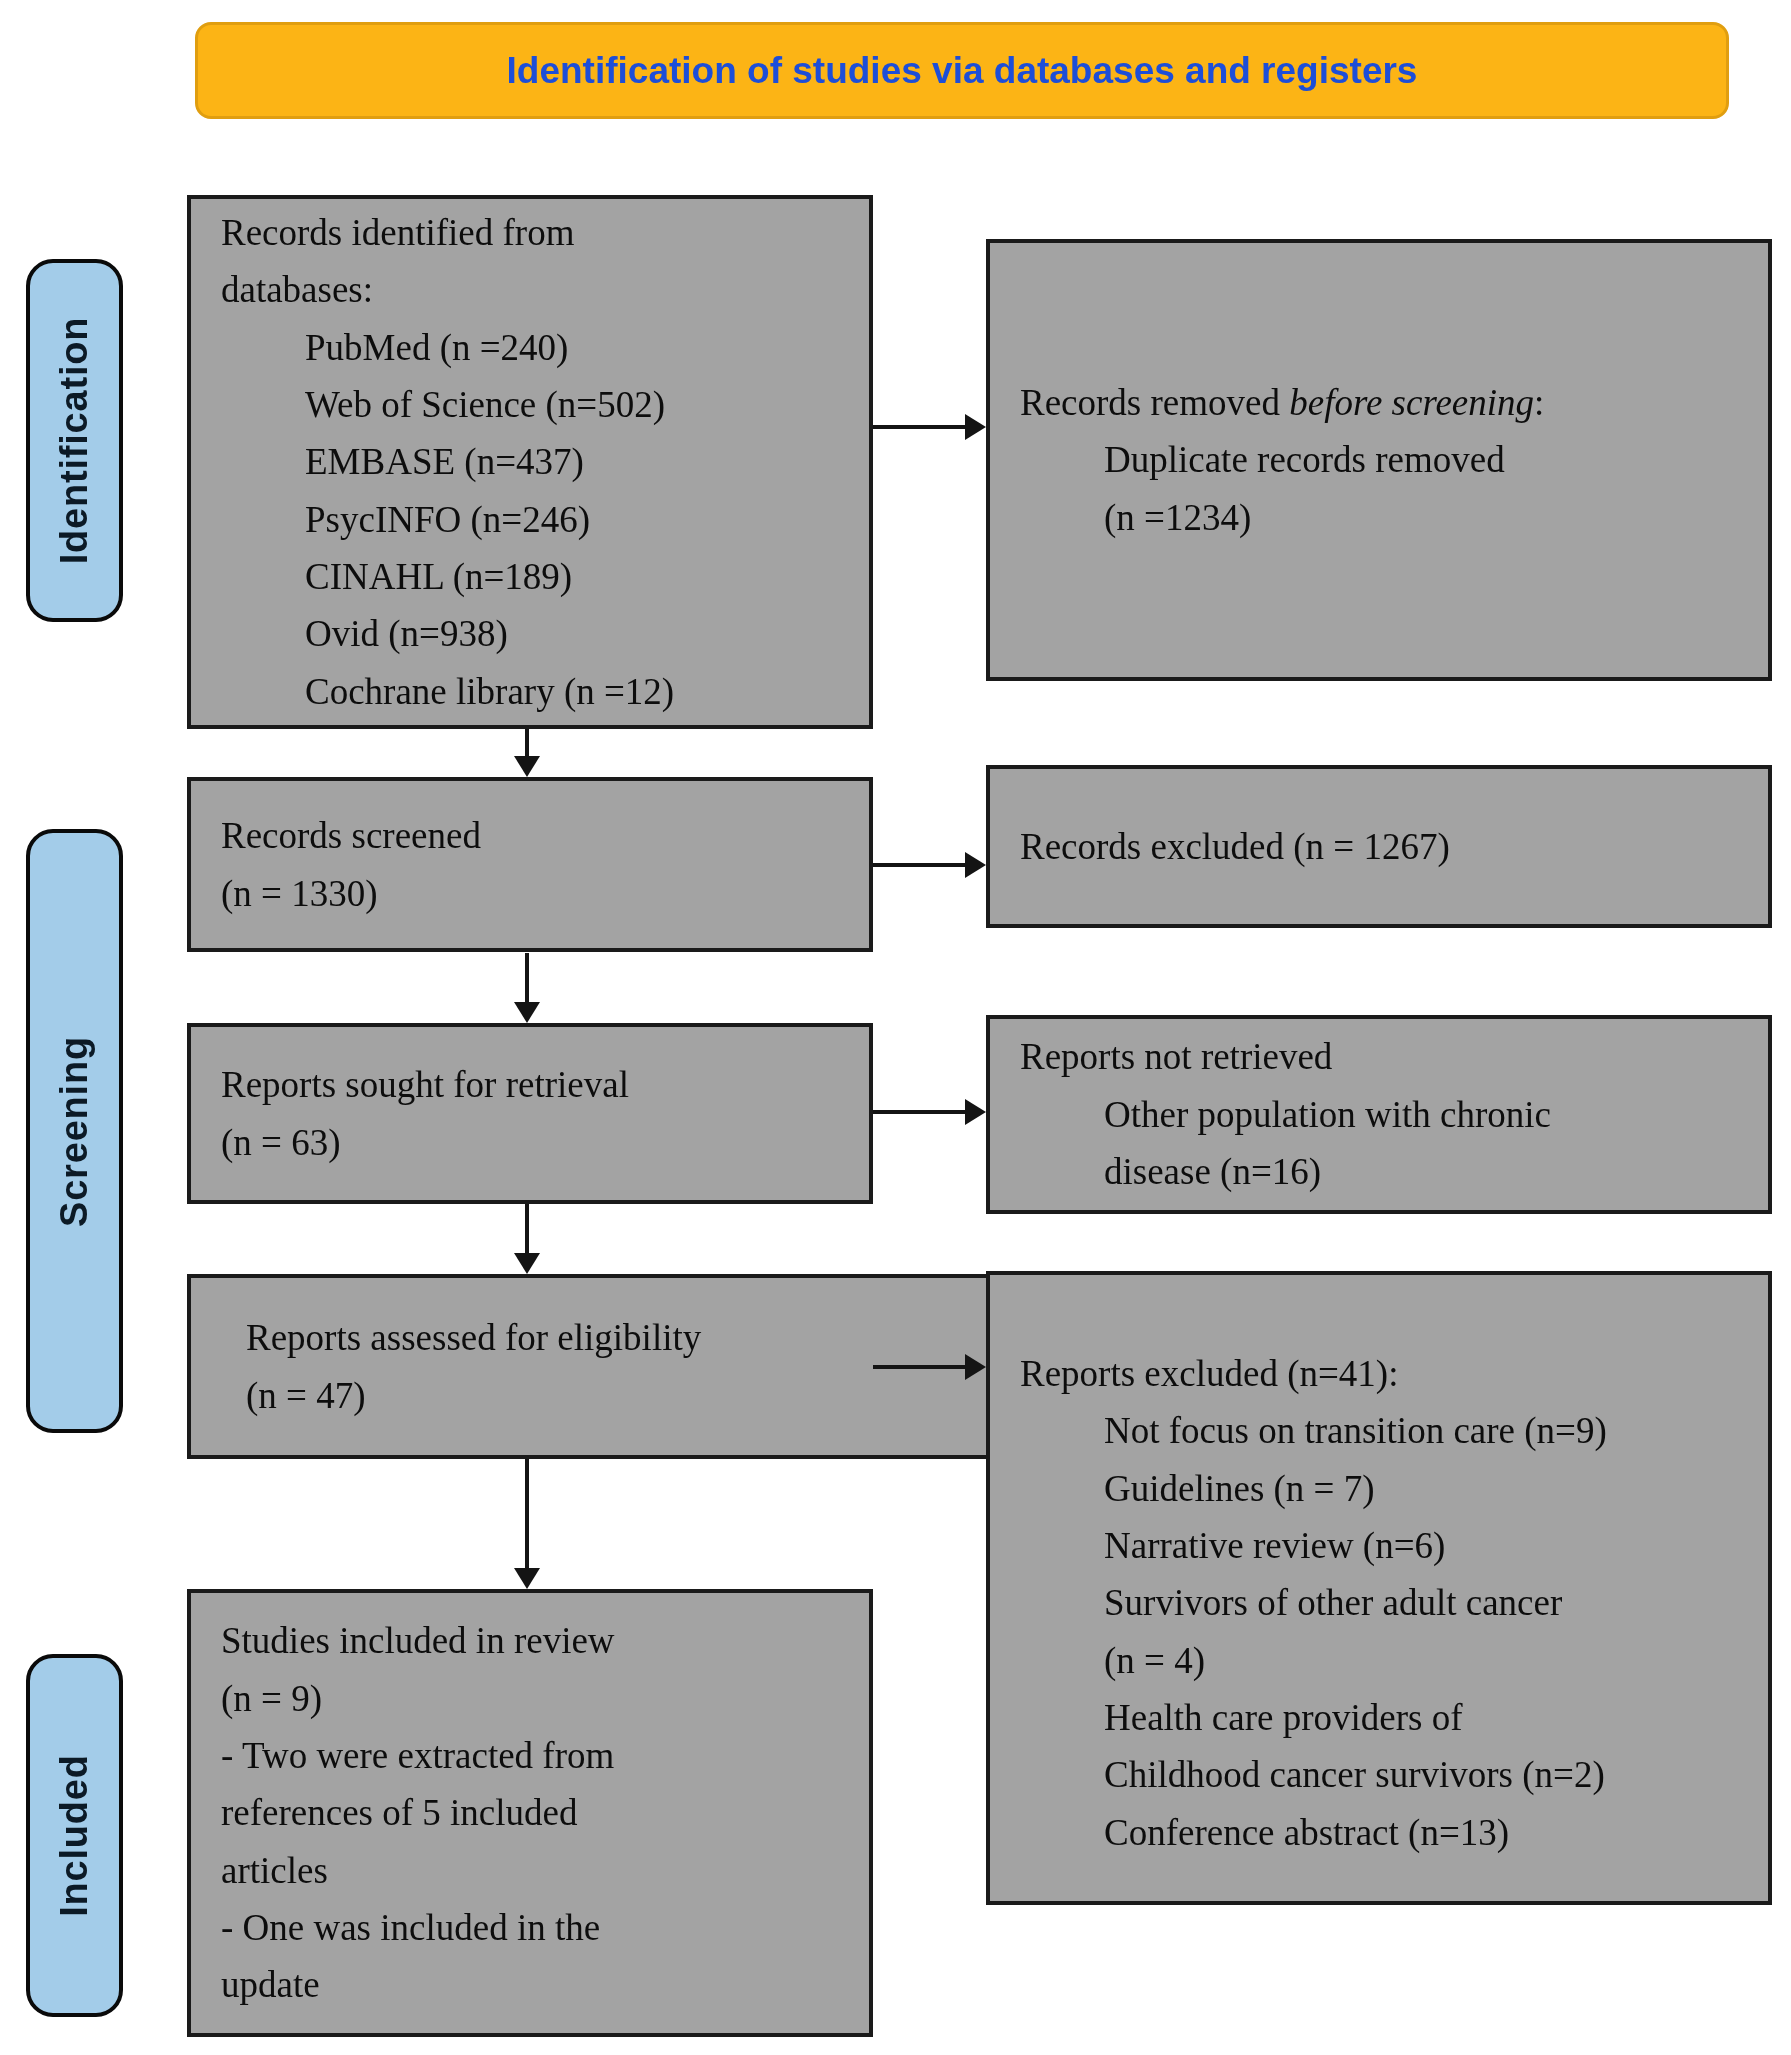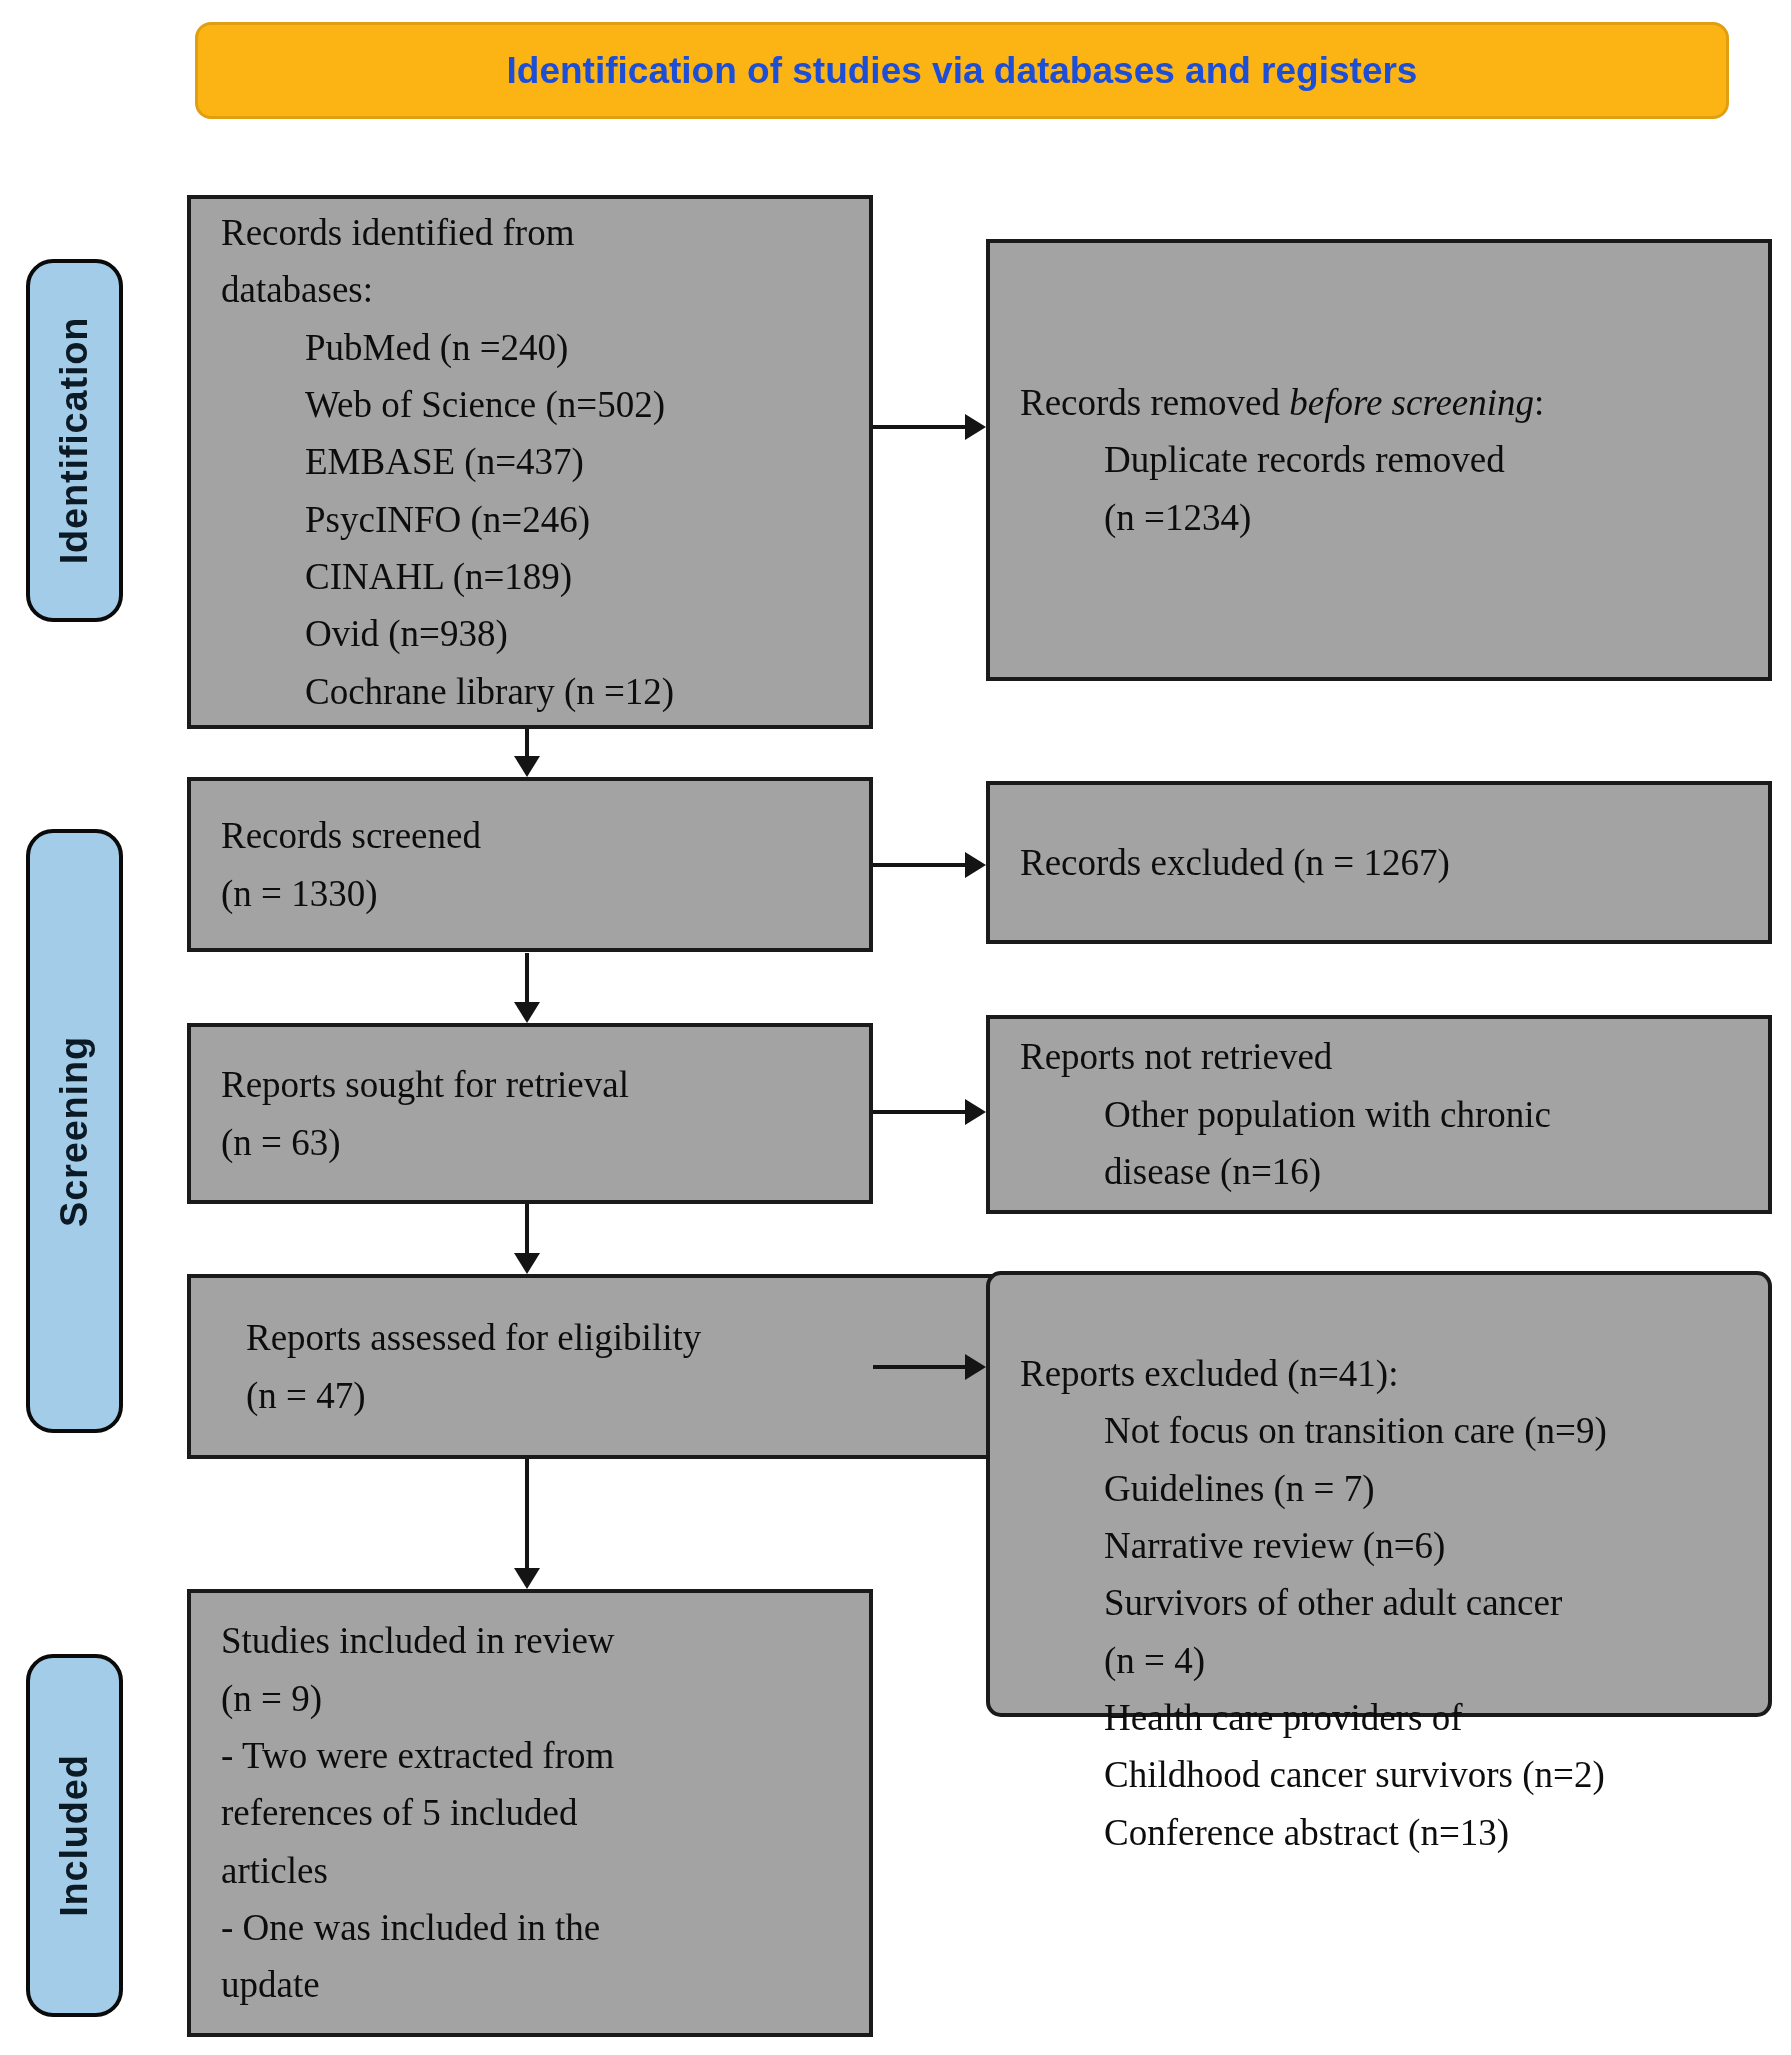--- a/index.html
+++ b/index.html
@@ -96,21 +96,21 @@
     </div>
   </div>
 
   <div class="box" style="left:187px;top:777px;width:686px;height:175px;">
     <div class="inner">
       <div class="pre">Records screened
 (n = 1330)</div>
     </div>
   </div>
 
-  <div class="box" style="left:986px;top:781px;width:786px;height:163px;">
+  <div class="box" style="left:986px;top:765px;width:786px;height:163px;">
     <div class="inner">
       <div class="pre">Records excluded (n = 1267)</div>
     </div>
   </div>
 
   <div class="box" style="left:187px;top:1023px;width:686px;height:181px;">
     <div class="inner">
       <div class="pre">Reports sought for retrieval
 (n = 63)</div>
     </div>
@@ -126,21 +126,21 @@
     </div>
   </div>
 
   <div class="box" style="left:187px;top:1274px;width:807px;height:185px;padding-left:25px;">
     <div class="inner">
       <div class="pre">Reports assessed for eligibility
 (n = 47)</div>
     </div>
   </div>
 
-  <div class="box rbox4" style="left:986px;top:1271px;width:786px;height:446px;border-radius:15px;">
+  <div class="box rbox4" style="left:986px;top:1271px;width:786px;height:634px;">
     <div class="inner">
       <div>Reports excluded (n=41):</div>
       <div class="items">
           <div class="item">Not focus on transition care (n=9)</div>
           <div class="item">Guidelines (n = 7)</div>
           <div class="item">Narrative review (n=6)</div>
           <div class="item">Survivors of other adult cancer
 (n = 4)</div>
           <div class="item">Health care providers of
 Childhood cancer survivors (n=2)</div>

